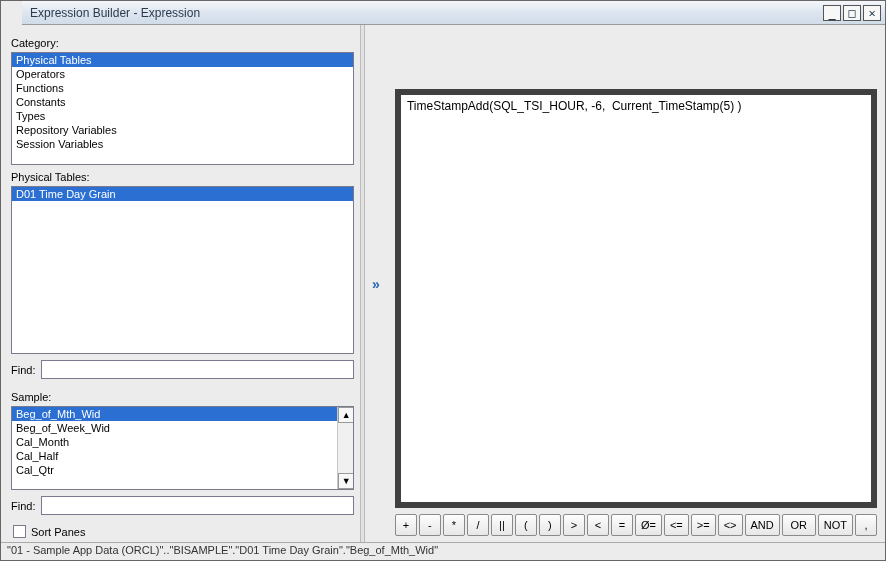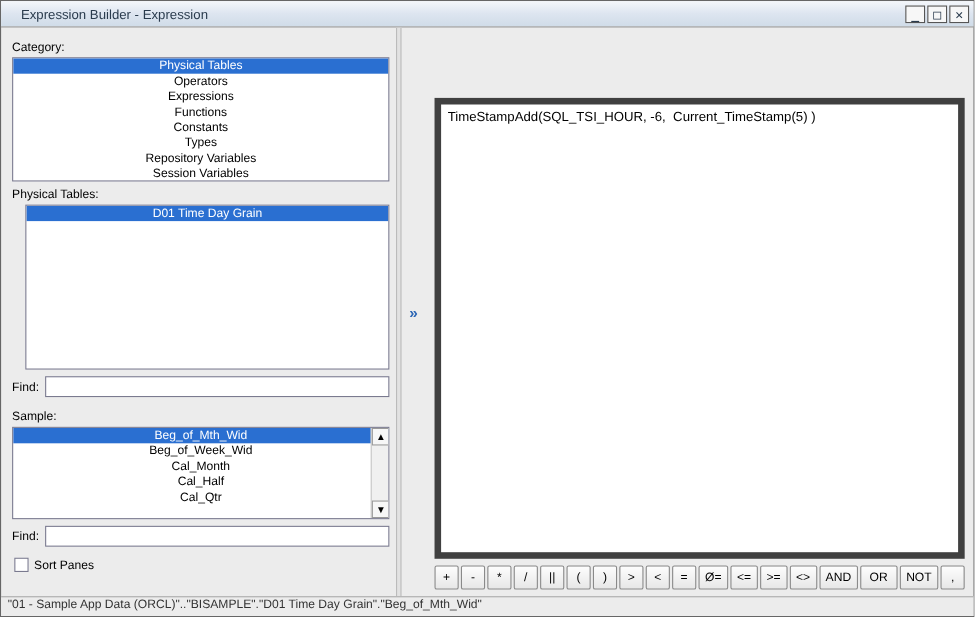--- a/index.html
+++ b/index.html
@@ -16,23 +16,24 @@
     background: #ececec;
     display: flex;
     flex-direction: column;
     position: relative;
   }
   .titlebar {
     height: 24px;
     background: linear-gradient(to bottom, #f4f7fb 0%, #dde5f0 50%, #d0dce8 100%);
     display: flex;
     align-items: center;
-    padding: 0 4px 0 18px;
+    padding: 0 4px 0 8px;
     border-bottom: 1px solid #999;
     color: #2a3b4d;
+    margin-left: 21px;
   }
   .titlebar .title { flex: 1; font-size: 12px; }
   .winbtns { display: flex; gap: 2px; }
   .winbtn {
     width: 18px; height: 16px;
     border: 1px solid #555;
     background: #f7f7f7;
     display: flex; align-items: center; justify-content: center;
     font-weight: bold; font-size: 12px;
     font-family: "Lucida Console", monospace;
@@ -68,28 +69,27 @@
   .section-label { margin-top: 4px; margin-bottom: 1px; }
   .listbox {
     border: 1px solid #7a7a8f;
     background: #fff;
     overflow: hidden;
     position: relative;
   }
   .listbox .item {
     padding: 1px 4px;
     white-space: nowrap;
-    text-align: center;
   }
   .listbox .item.selected {
     background: #2a6fd1;
     color: #fff;
   }
   #category-list { height: 113px; }
-  #physical-list { height: 150px; margin-left: 12px; }
+  #physical-list { height: 168px; }
   #columns-list  { height: 84px; }
   .scroll-wrap { position: relative; overflow: hidden; }
   .scroll-track {
     position: absolute; right: 0; top: 0; bottom: 0; width: 16px;
     background: #f0f0f0; border-left: 1px solid #c8c8c8;
   }
   .scroll-btn {
     position: absolute; left: 0; width: 16px; height: 16px;
     background: #f7f7f7; border: 1px solid #999;
     display:flex; align-items:center; justify-content:center;
@@ -178,21 +178,20 @@
 
   <div class="body">
     <div class="main">
 
       <div class="left">
 
         <div class="section-label">Category:</div>
         <div id="category-list" class="listbox">
           <div class="item selected">Physical Tables</div>
           <div class="item">Operators</div>
-          <div class="item">Expressions</div>
           <div class="item">Functions</div>
           <div class="item">Constants</div>
           <div class="item">Types</div>
           <div class="item">Repository Variables</div>
           <div class="item">Session Variables</div>
         </div>
 
         <div class="section-label">Physical Tables:</div>
         <div id="physical-list" class="listbox">
           <div class="item selected">D01 Time Day Grain</div>

